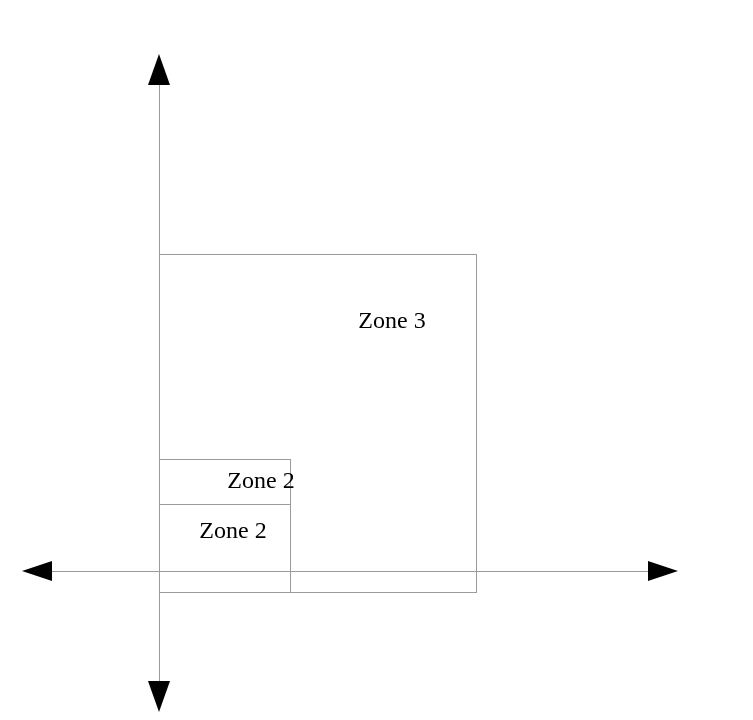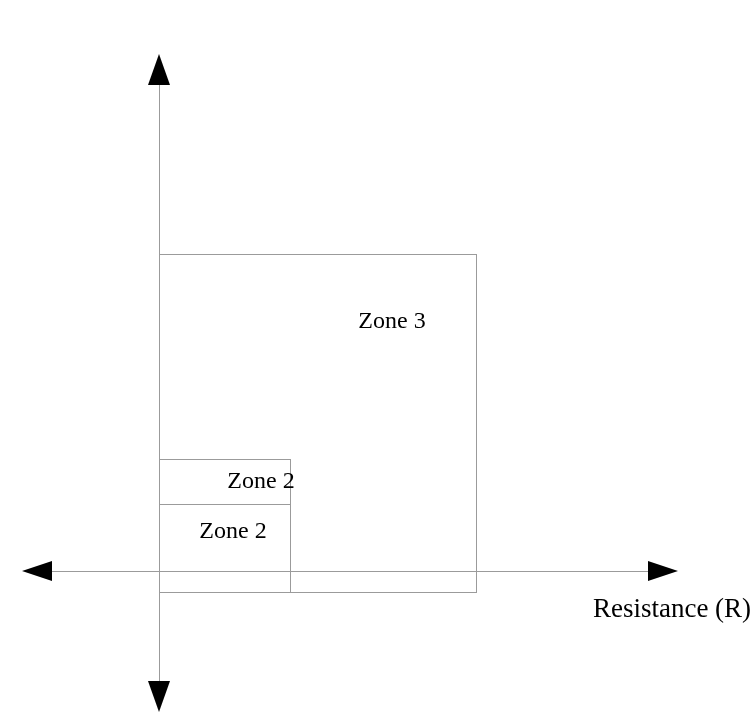--- a/index.html
+++ b/index.html
@@ -138,21 +138,20 @@
   <div class="arrowhead arrow-up"></div>
   <div class="arrowhead arrow-down"></div>
   <div class="arrowhead arrow-left"></div>
   <div class="arrowhead arrow-right"></div>
 
   <div class="zone-rect zone3-rect"></div>
   <div class="zone-rect zone2-rect"></div>
   <div class="zone-rect zone1-rect"></div>
 
 
-  <div class="diagram-label axis-label x-axis-label">Resistance (R)</div>
 
   <div class="diagram-label zone-label zone3-label">Zone 3</div>
 
   <div class="diagram-label zone-label zone2-label">Zone 2</div>
 
   <div class="diagram-label zone-label zone1-label">Zone 2</div>
 
 </div>
 
 </body></html>

